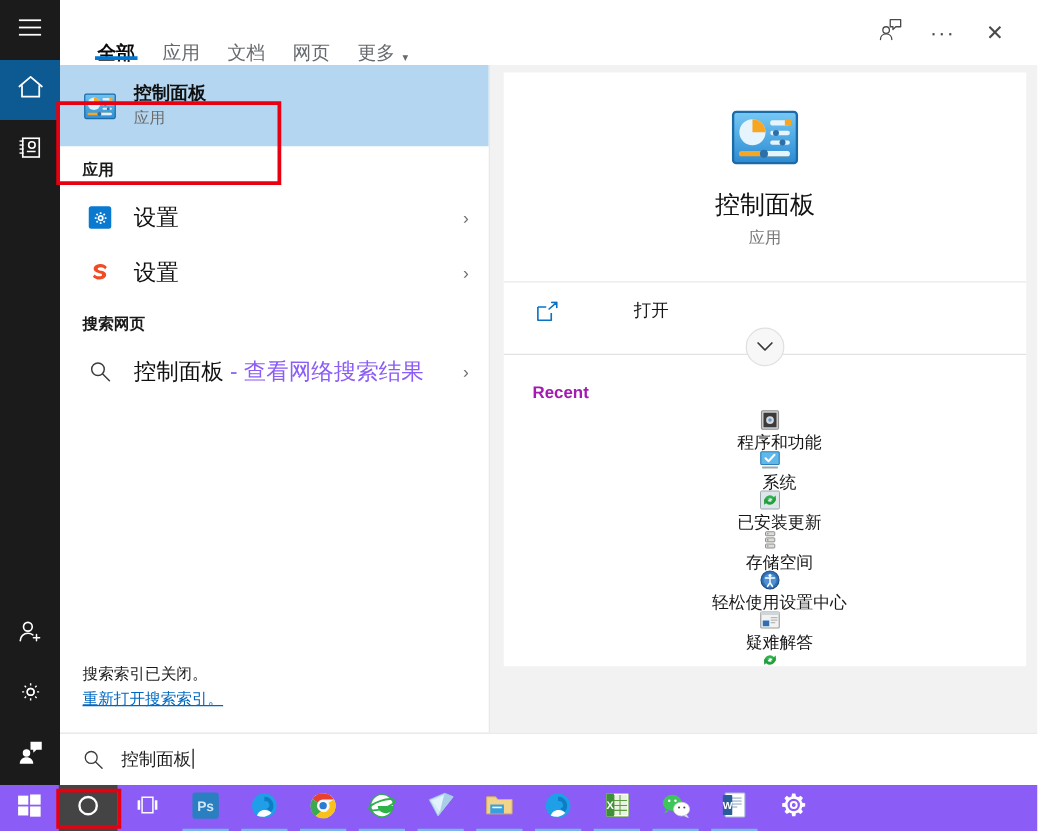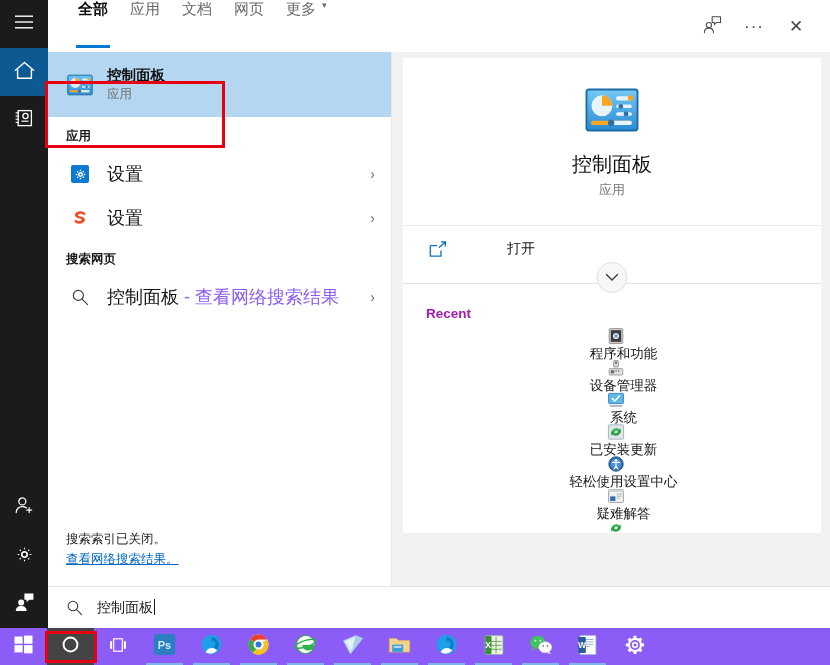--- a/index.html
+++ b/index.html
@@ -31,21 +31,21 @@
     position: absolute; left: 48px; top: 0;
     width: 782px; height: 52px;
     background: #ffffff;
     display: flex; align-items: center;
   }
   .tabs { display: flex; align-items: flex-end; height: 52px; padding-left: 19px; }
   .tab {
     position: relative;
     font-size: 15px; color: #666a6e;
     padding: 0 11px; height: 52px;
-    display: flex; align-items: flex-start;
+    display: flex; align-items: flex-end;
     white-space: nowrap;
   }
   .tab.active { color: #0a0a0a; font-weight: 600; }
   .tab.active::after {
     content: ""; position: absolute;
     left: 9px; right: 9px; bottom: 4px; height: 3px;
     background: #0078d4;
   }
   .tab .caret { margin-left: 6px; font-size: 9px; color: #666a6e; }
   .header-actions {
@@ -379,21 +379,21 @@
       <div class="row-text">
         <div class="row-title">
           <span>控制面板</span><span class="muted"> - 查看网络搜索结果</span>
         </div>
       </div>
       <div class="row-chev">›</div>
     </div>
 
     <div class="index-note">
       <span>搜索索引已关闭。</span>
-      <a class="lnk" href="#">查看网络搜索结果。</a>
+      <a class="lnk" href="#">重新打开搜索索引。</a>
     </div>
   </div>
 
   <div class="preview">
     <div class="card">
       <div class="card-hero">
         <div class="hero-ico">
           <svg width="56" height="46" viewBox="0 0 26 22">
             <defs>
               <linearGradient id="cpg2" x1="0" y1="0" x2="0" y2="1">
@@ -446,33 +446,20 @@
           <svg width="18" height="18" viewBox="0 0 18 18">
             <rect x="2.2" y="1.6" width="13.6" height="14.8" rx="1" fill="#cfcfcf" stroke="#8e8e8e" stroke-width="0.9"></rect>
             <rect x="3.8" y="3.2" width="10.4" height="11.6" fill="#3b3b3b"></rect>
             <circle cx="9" cy="9" r="3.1" fill="#d9d9d9"></circle>
             <circle cx="9" cy="9" r="1.4" fill="#5b9bd5"></circle>
           </svg>
         </span>
         <span class="rec-label">程序和功能</span>
       </div>
 
-      <div class="rec-row">
-        <span class="rec-ico">
-          <svg width="18" height="18" viewBox="0 0 18 18">
-            <rect x="6.5" y="1.6" width="5" height="6.4" rx="0.8" fill="#d6d6d6" stroke="#8a8a8a" stroke-width="0.8"></rect>
-            <rect x="8.1" y="2.8" width="1.8" height="1.8" fill="#4a4a4a"></rect>
-            <rect x="2.2" y="9.6" width="13.6" height="6.4" rx="0.8" fill="#e2e2e2" stroke="#8a8a8a" stroke-width="0.8"></rect>
-            <rect x="3.8" y="11.2" width="3.4" height="3.2" fill="#6b6b6b"></rect>
-            <rect x="8.4" y="11.2" width="1.4" height="1.4" fill="#6b6b6b"></rect>
-            <rect x="11" y="11.2" width="1.4" height="1.4" fill="#6b6b6b"></rect>
-          </svg>
-        </span>
-        <span class="rec-label">设备管理器</span>
-      </div>
 
       <div class="rec-row">
         <span class="rec-ico">
           <svg width="18" height="18" viewBox="0 0 18 18">
             <rect x="1.6" y="2.4" width="14.8" height="10.2" rx="0.8" fill="#5eb8ea" stroke="#2c7fb8" stroke-width="0.9"></rect>
             <path d="M5.4 7.6 L7.8 10 L12.6 4.8" stroke="#ffffff" stroke-width="1.6" fill="none" stroke-linecap="round" stroke-linejoin="round"></path>
             <rect x="2.6" y="14.2" width="12.8" height="1.5" rx="0.6" fill="#9aa7b0"></rect>
           </svg>
         </span>
         <span class="rec-label">系统</span>
@@ -482,20 +469,37 @@
         <span class="rec-ico">
           <svg width="18" height="18" viewBox="0 0 18 18">
             <rect x="1.4" y="1.8" width="15.2" height="14.4" rx="1" fill="#dfe6ea" stroke="#9aa7ae" stroke-width="0.8"></rect>
             <path d="M4.5 10.6 a4.6 4.6 0 0 1 7.6-4.1 l1.6-1.2 v4.3 h-4.3 l1.6-1.2 a2.9 2.9 0 0 0-4.8 2.6z" fill="#2db34a"></path>
             <path d="M13.5 7.4 a4.6 4.6 0 0 1-7.6 4.1 l-1.6 1.2 v-4.3 h4.3 l-1.6 1.2 a2.9 2.9 0 0 0 4.8-2.6z" fill="#22a03c"></path>
           </svg>
         </span>
         <span class="rec-label">已安装更新</span>
       </div>
 
+      <div class="rec-row">
+        <span class="rec-ico">
+          <svg width="18" height="18" viewBox="0 0 18 18">
+            <g fill="#dcdcdc" stroke="#8e8e8e" stroke-width="0.8">
+              <rect x="5.4" y="2.4" width="7.4" height="3.2" rx="0.6"></rect>
+              <rect x="5.4" y="7.3" width="7.4" height="3.2" rx="0.6"></rect>
+              <rect x="5.4" y="12.2" width="7.4" height="3.2" rx="0.6"></rect>
+            </g>
+            <g fill="#6fae4a">
+              <circle cx="7.2" cy="4" r="0.65"></circle>
+                <circle cx="7.2" cy="8.9" r="0.65"></circle>
+                <circle cx="7.2" cy="13.8" r="0.65"></circle>
+            </g>
+          </svg>
+        </span>
+        <span class="rec-label">存储空间</span>
+      </div>
 
       <div class="rec-row">
         <span class="rec-ico">
           <svg width="18" height="18" viewBox="0 0 18 18">
             <circle cx="9" cy="9" r="7.2" fill="#2f6fb5" stroke="#1d4c80" stroke-width="0.9"></circle>
             <circle cx="9" cy="9" r="5.2" fill="#4e90d4"></circle>
             <circle cx="9" cy="5.3" r="1.2" fill="#ffffff"></circle>
             <path d="M5.4 7.4 h7.2 M9 7.9 v3.2 M9 11.1 l-2 3.1 M9 11.1 l2 3.1" stroke="#ffffff" stroke-width="1.15" fill="none" stroke-linecap="round"></path>
           </svg>
         </span>

